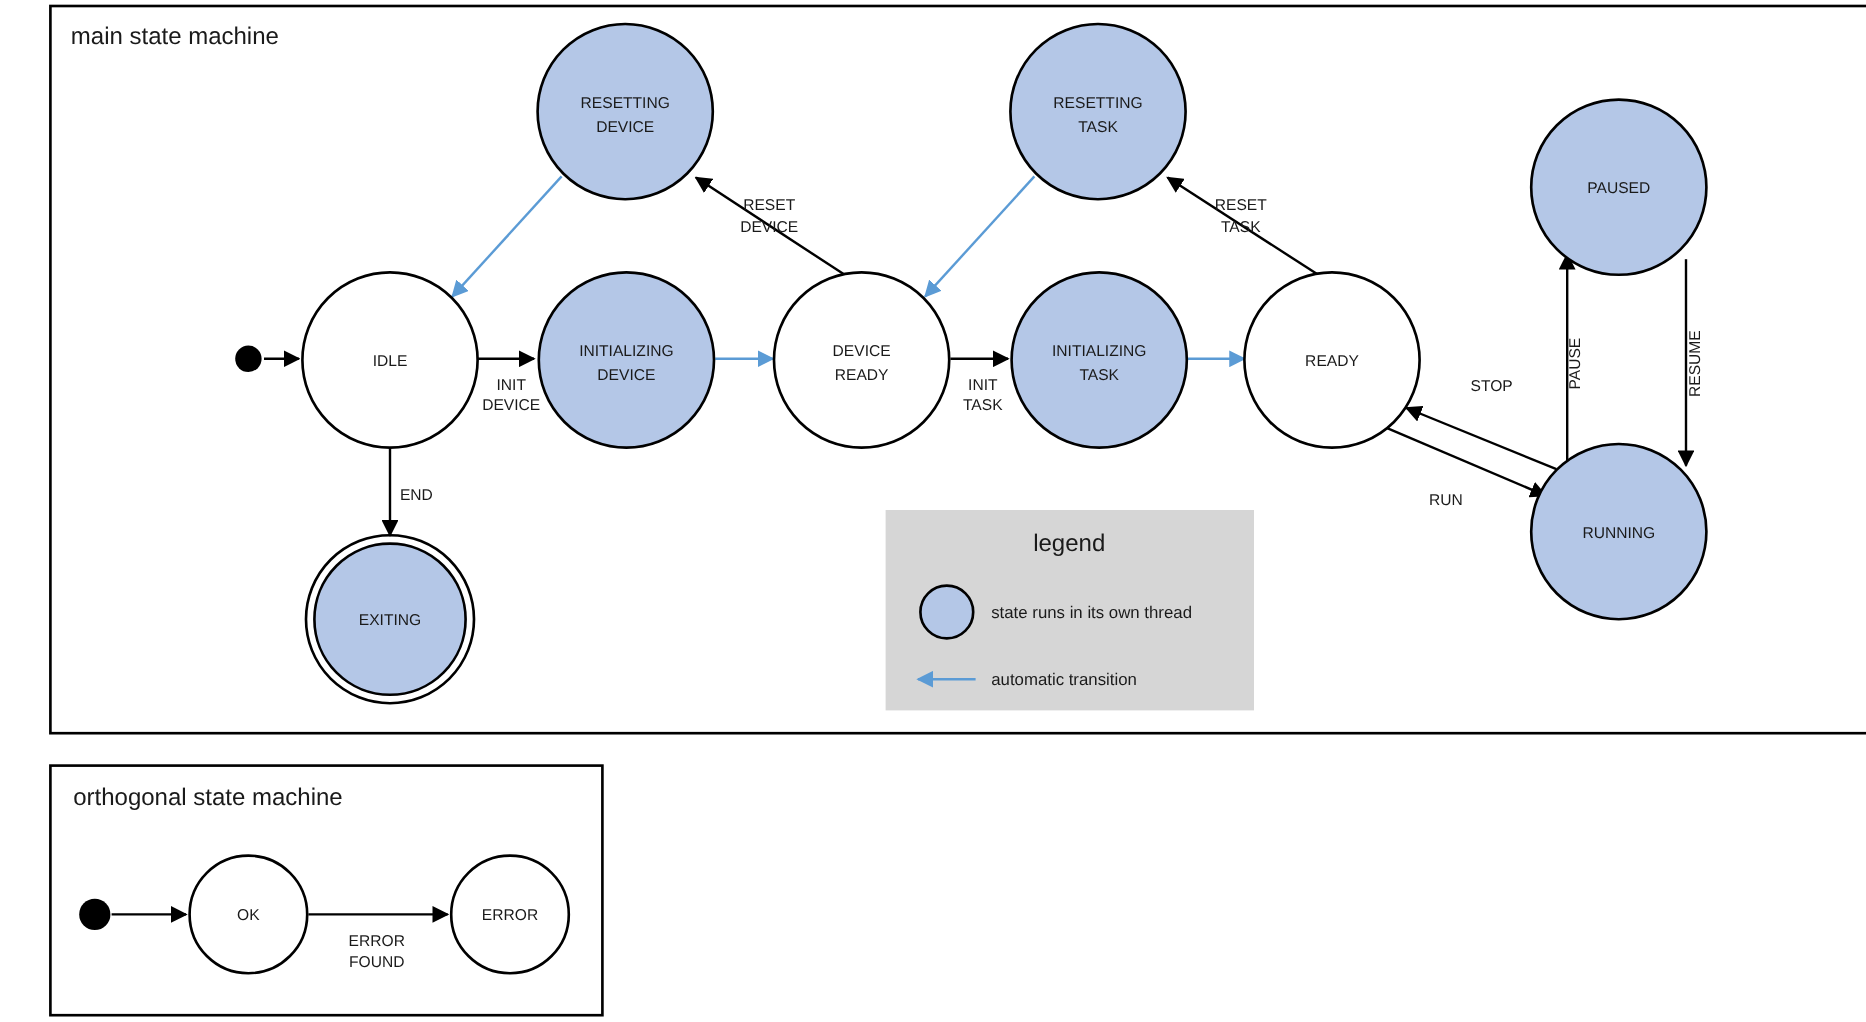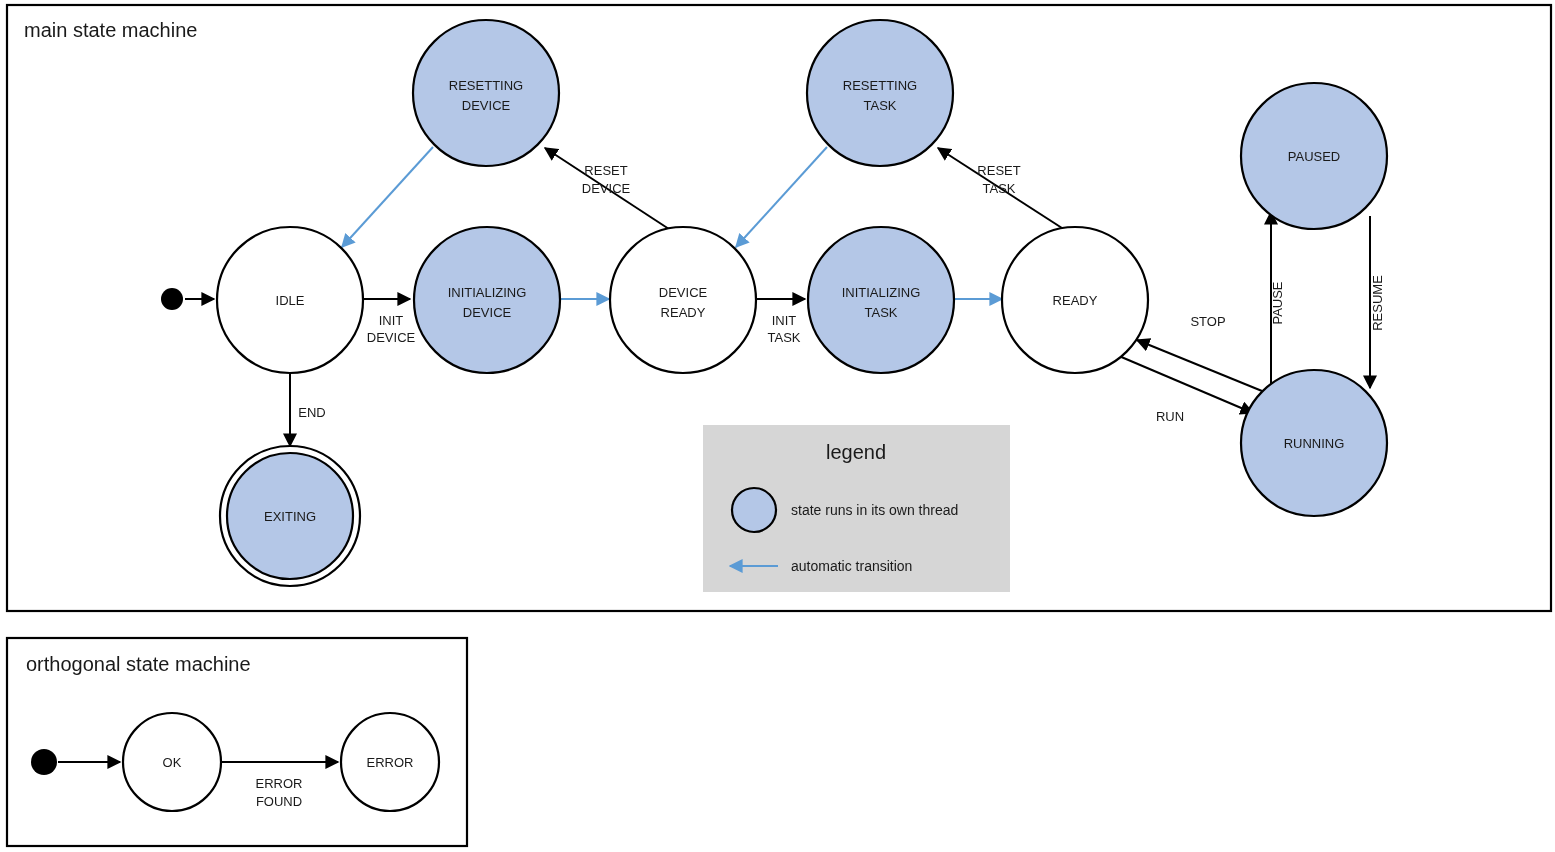--- a/index.html
+++ b/index.html
@@ -10,20 +10,21 @@
   body {
     width: 1555px;
     height: 852px;
     font-family: "Liberation Sans", sans-serif;
     overflow: hidden;
   }
   #diagram-root {
     position: relative;
     width: 1310px;
     height: 852px;
+    margin-left: 35px;
   }
   svg#sm-svg {
     display: block;
     width: 1555px;
     height: 852px;
   }
   .frame-rect {
     fill: #ffffff;
     stroke: #000000;
     stroke-width: 2.2;

